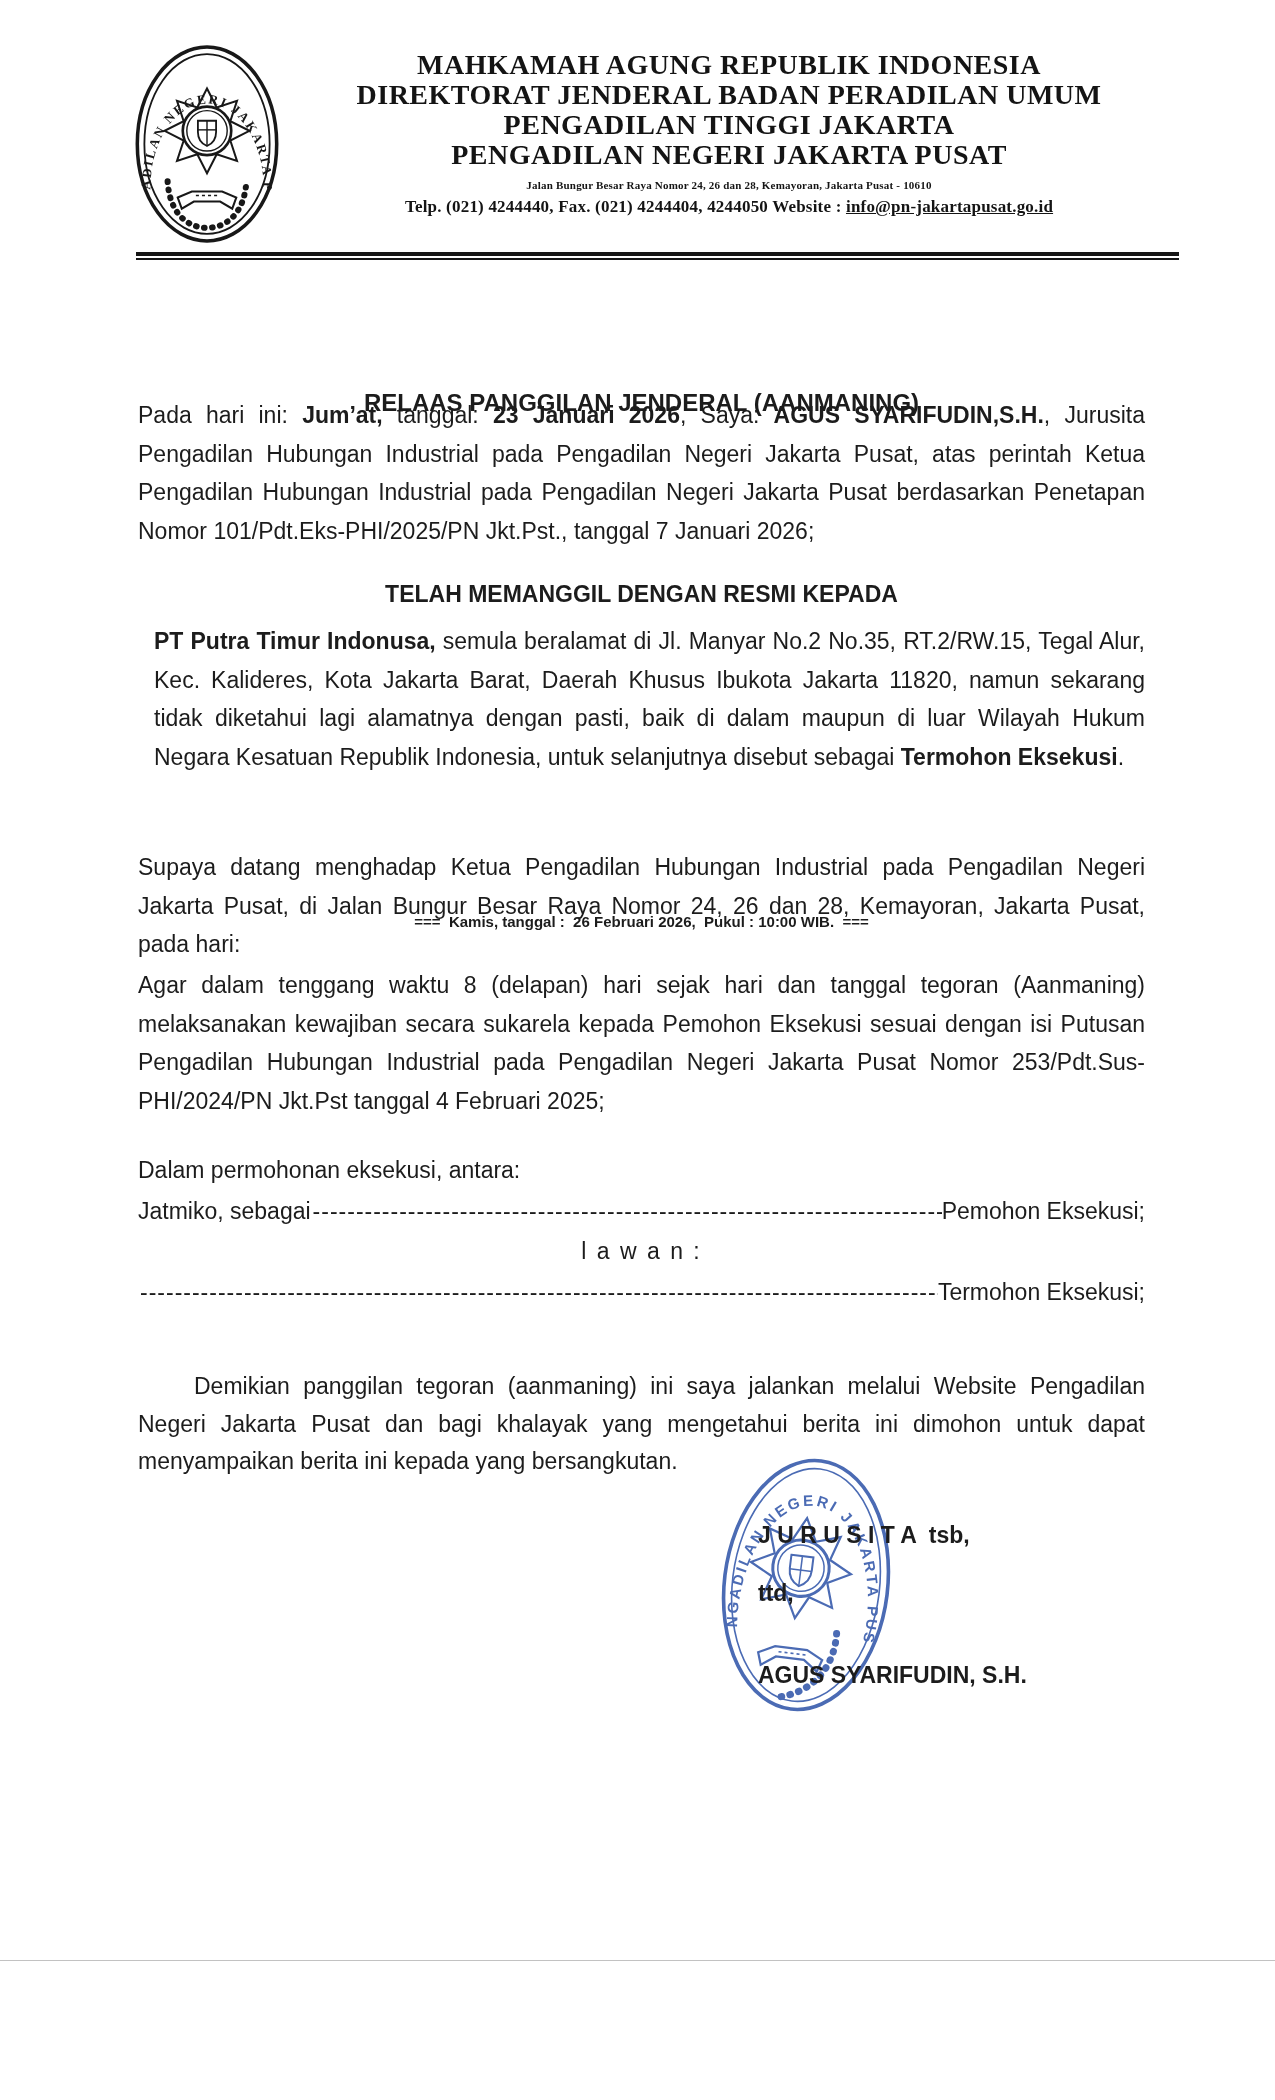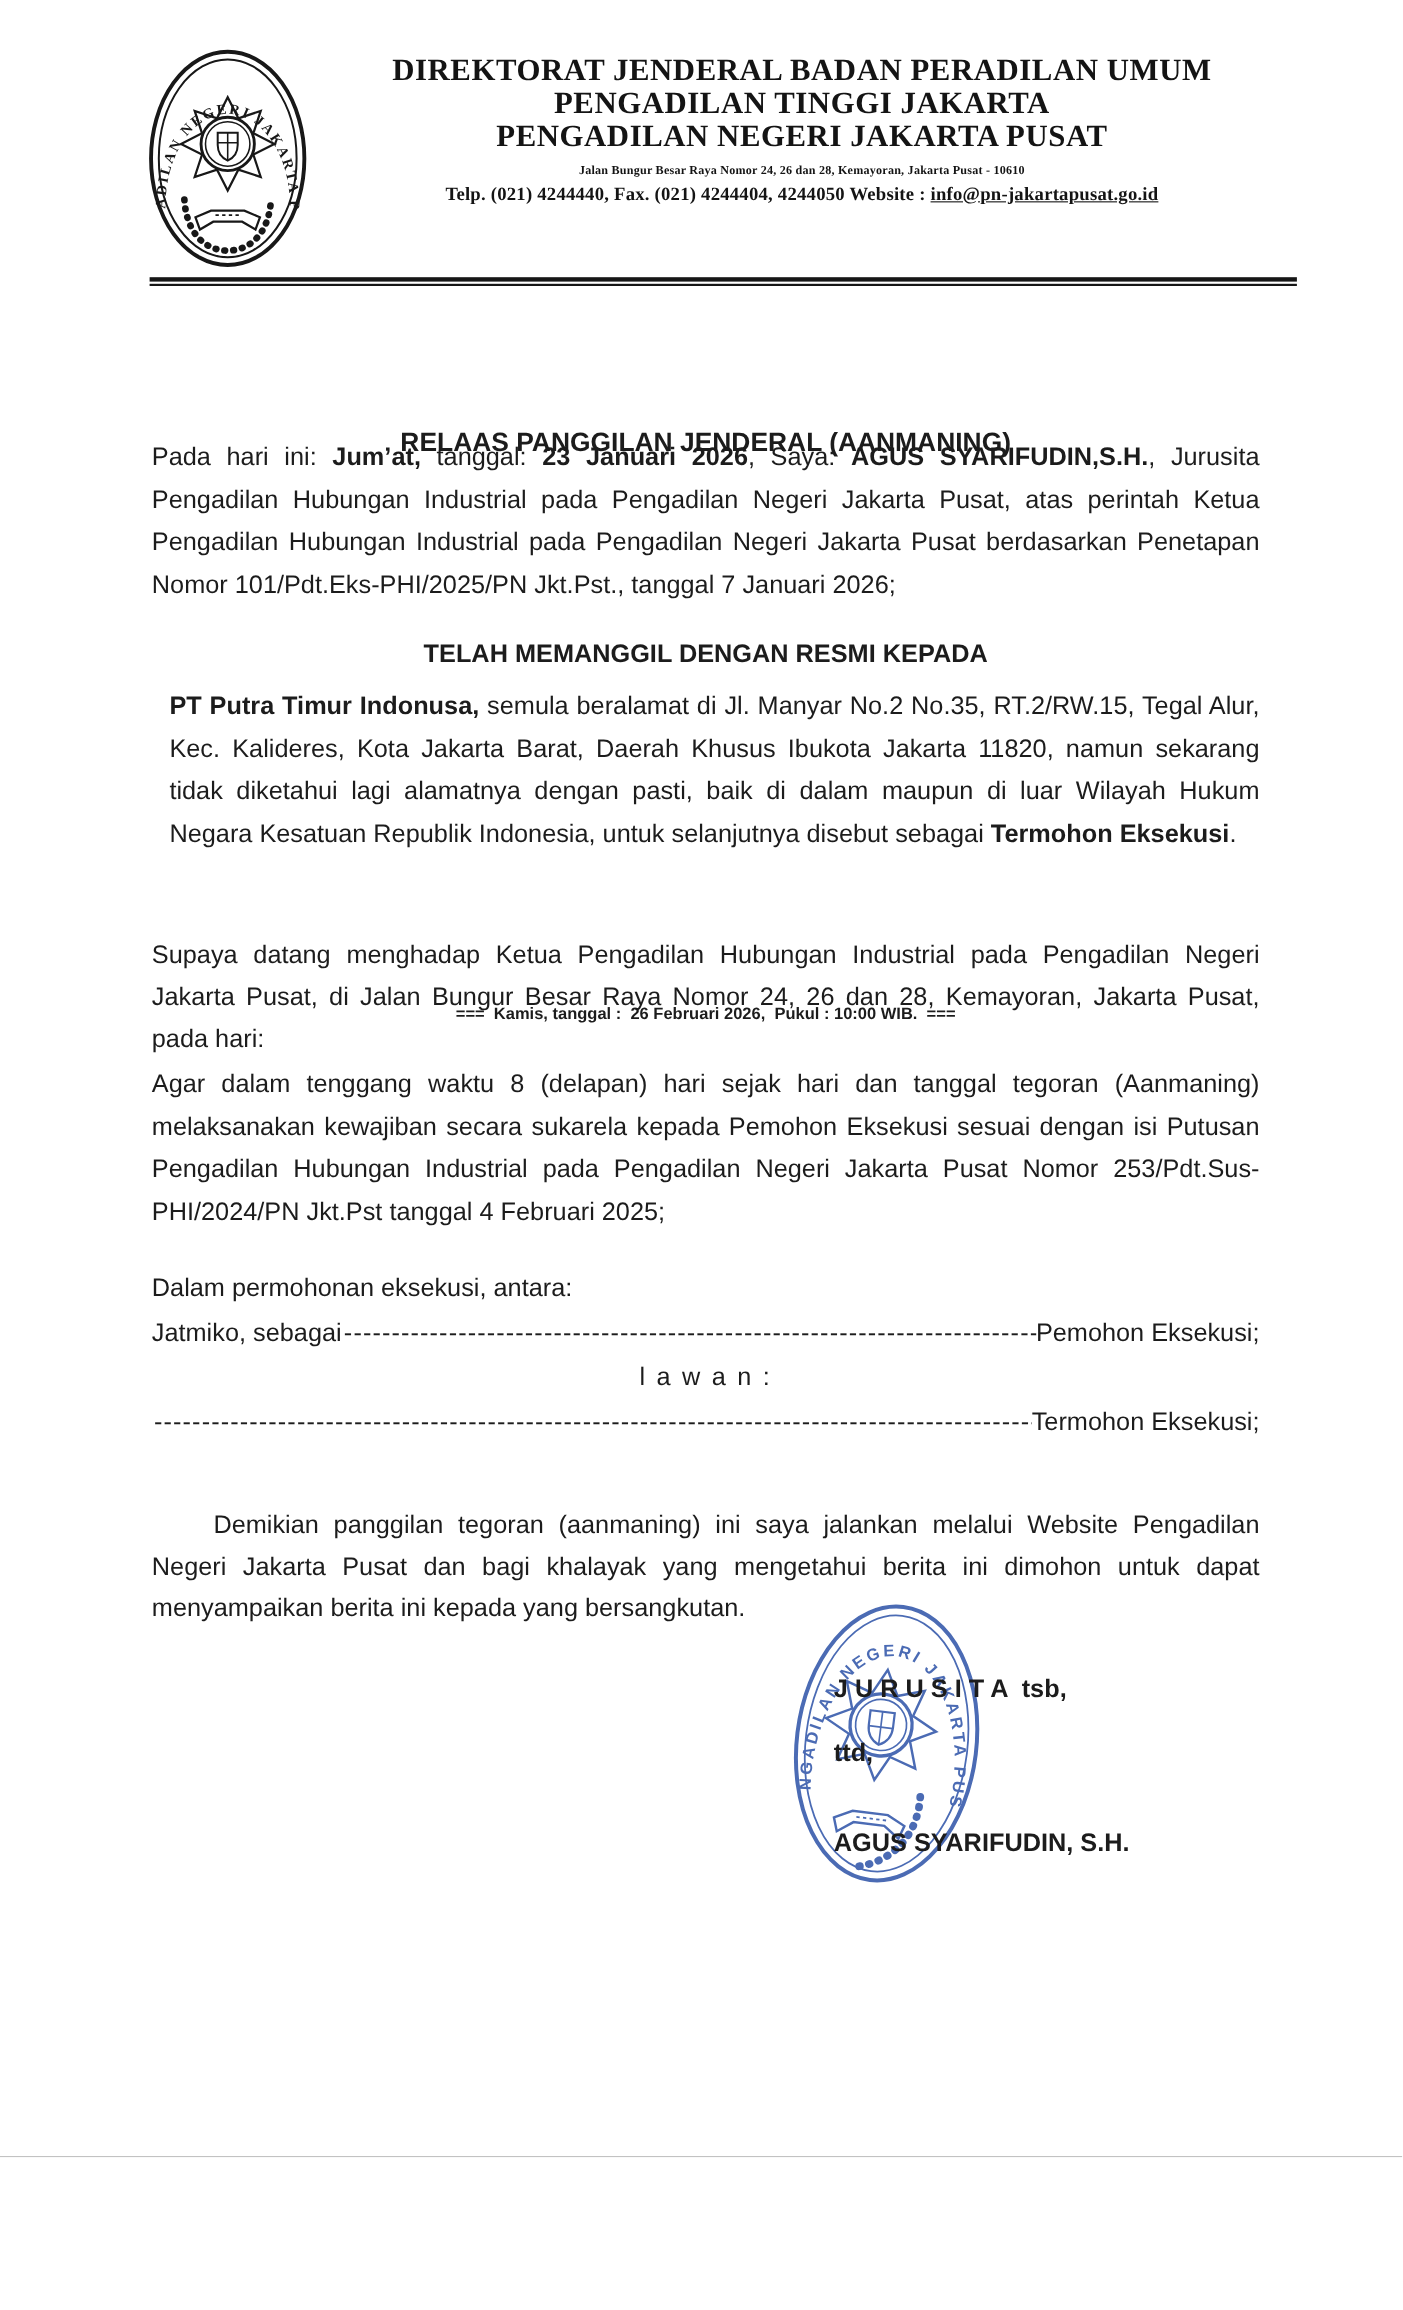--- a/index.html
+++ b/index.html
@@ -81,20 +81,21 @@
       <path d="M 44,152 L 58,146 L 88,146 L 102,152 L 98,163 L 86,156 L 60,156 L 48,163 Z" stroke-width="2"></path>
       <path d="M 62,150 h 3 M 68,150 h 3 M 74,150 h 3 M 80,150 h 3" stroke-width="1.6"></path>
       <path d="M 34,136 C 36,168 54,182 73,182 C 92,182 110,168 112,136" stroke-width="6" stroke-dasharray="0.6 7.4" stroke-linecap="round"></path>
     </g>
     <text font-family="Liberation Serif, serif" font-size="13" font-weight="bold" fill="#181818" letter-spacing="2">
       <textPath href="#sealArcBlack" startOffset="50%" text-anchor="middle">PENGADILAN NEGERI JAKARTA PUSAT</textPath>
     </text>
   </svg>
 
   <div class="letterhead-text">
+    <div class="lh-line">MAHKAMAH AGUNG REPUBLIK INDONESIA</div>
     <div class="lh-line">DIREKTORAT JENDERAL BADAN PERADILAN UMUM</div>
     <div class="lh-line">PENGADILAN TINGGI JAKARTA</div>
     <div class="lh-line">PENGADILAN NEGERI JAKARTA PUSAT</div>
     <div class="lh-address">Jalan Bungur Besar Raya Nomor 24, 26 dan 28, Kemayoran, Jakarta Pusat - 10610</div>
     <div class="lh-contact"><span>Telp. (021) 4244440, Fax. (021) 4244404, 4244050 Website : </span><span class="website">info@pn-jakartapusat.go.id</span></div>
   </div>
 
   <div class="rule"></div>
 
   <div class="doc-title-block">

